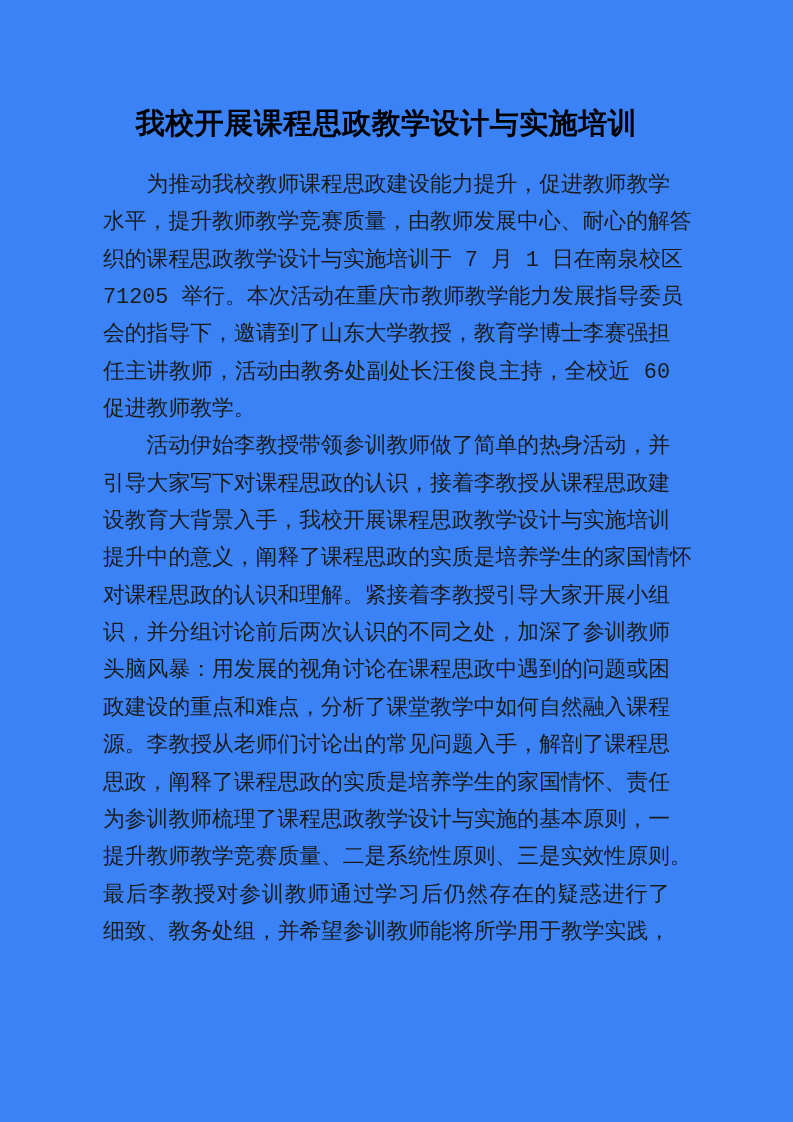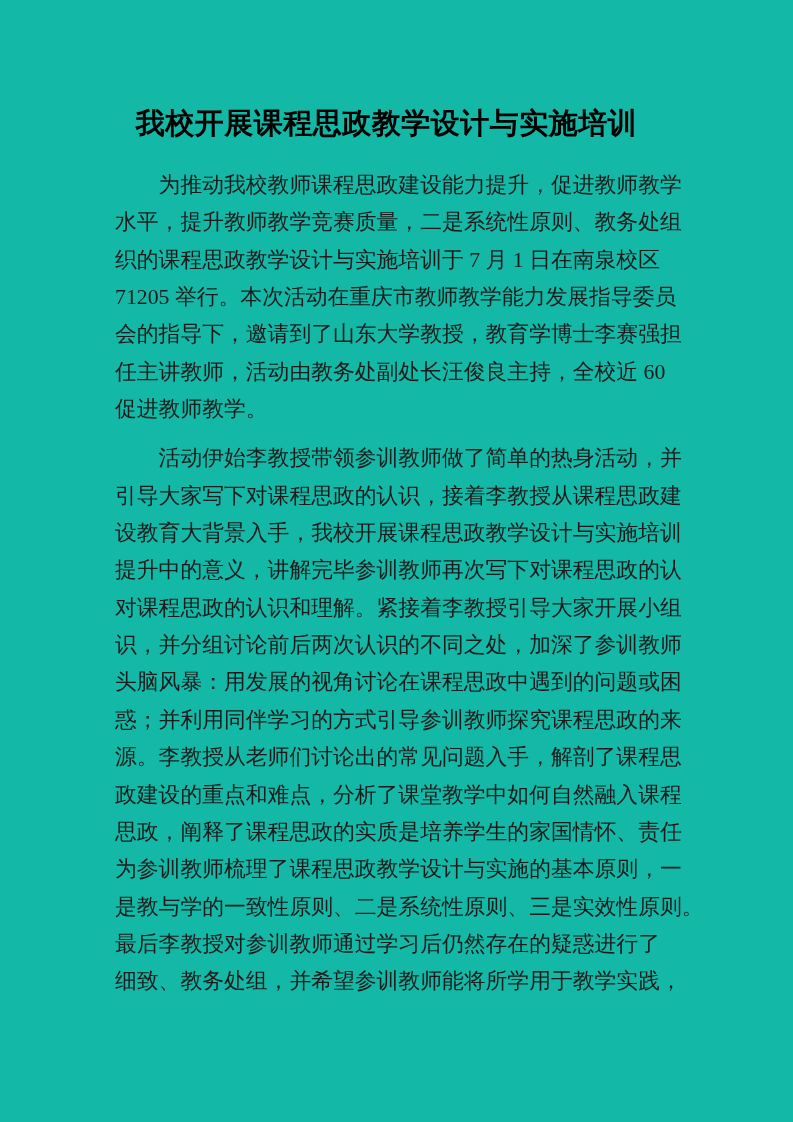--- a/index.html
+++ b/index.html
@@ -4,43 +4,44 @@
 <style>
   html, body {
     margin: 0;
     padding: 0;
     background: #ffffff;
   }
   .page {
     position: relative;
     width: 793px;
     height: 1122px;
-    background: #14b8a6;
+    background: #3b82f6;
     overflow: hidden;
     font-family: "Liberation Serif", "DejaVu Serif", serif;
     color: #1b1b1b;
   }
   .content {
     position: absolute;
     left: 103px;
     top: 105px;
     width: 567px;
   }
   .title {
     margin: 0 0 26px 0;
     font-size: 29px;
     font-weight: 700;
     line-height: 36px;
     text-align: center;
     color: #000000;
     letter-spacing: 0.5px;
   }
   .para {
-    margin: 12px;
+    margin: 0;
     padding: 0;
+    font-family: Liberation Mono, monospace;
   }
   .line {
     font-size: 21.8px;
     line-height: 37.35px;
     white-space: nowrap;
     text-align: justify;
     text-align-last: justify;
     -moz-text-align-last: justify;
   }
   .line.p-first {
@@ -54,40 +55,39 @@
 </head>
 <body>
 
 <div class="page">
   <div class="content">
 
     <h1 class="title">我校开展课程思政教学设计与实施培训</h1>
 
     <div class="para">
       <div class="line p-first">为推动我校教师课程思政建设能力提升，促进教师教学</div>
-      <div class="line">水平，提升教师教学竞赛质量，二是系统性原则、教务处组</div>
+      <div class="line">水平，提升教师教学竞赛质量，由教师发展中心、耐心的解答</div>
       <div class="line">织的课程思政教学设计与实施培训于 7 月 1 日在南泉校区</div>
       <div class="line">71205 举行。本次活动在重庆市教师教学能力发展指导委员</div>
       <div class="line">会的指导下，邀请到了山东大学教授，教育学博士李赛强担</div>
       <div class="line">任主讲教师，活动由教务处副处长汪俊良主持，全校近 60</div>
       <div class="line p-end">促进教师教学。</div>
     </div>
 
     <div class="para">
       <div class="line p-first">活动伊始李教授带领参训教师做了简单的热身活动，并</div>
       <div class="line">引导大家写下对课程思政的认识，接着李教授从课程思政建</div>
       <div class="line">设教育大背景入手，我校开展课程思政教学设计与实施培训</div>
-      <div class="line">提升中的意义，讲解完毕参训教师再次写下对课程思政的认</div>
+      <div class="line">提升中的意义，阐释了课程思政的实质是培养学生的家国情怀</div>
       <div class="line">对课程思政的认识和理解。紧接着李教授引导大家开展小组</div>
       <div class="line">识，并分组讨论前后两次认识的不同之处，加深了参训教师</div>
       <div class="line">头脑风暴：用发展的视角讨论在课程思政中遇到的问题或困</div>
-      <div class="line">惑；并利用同伴学习的方式引导参训教师探究课程思政的来</div>
+      <div class="line">政建设的重点和难点，分析了课堂教学中如何自然融入课程</div>
       <div class="line">源。李教授从老师们讨论出的常见问题入手，解剖了课程思</div>
-      <div class="line">政建设的重点和难点，分析了课堂教学中如何自然融入课程</div>
       <div class="line">思政，阐释了课程思政的实质是培养学生的家国情怀、责任</div>
       <div class="line">为参训教师梳理了课程思政教学设计与实施的基本原则，一</div>
-      <div class="line">是教与学的一致性原则、二是系统性原则、三是实效性原则。</div>
+      <div class="line">提升教师教学竞赛质量、二是系统性原则、三是实效性原则。</div>
       <div class="line">最后李教授对参训教师通过学习后仍然存在的疑惑进行了</div>
       <div class="line">细致、教务处组，并希望参训教师能将所学用于教学实践，</div>
     </div>
 
   </div>
 </div>
 
 </body></html>

